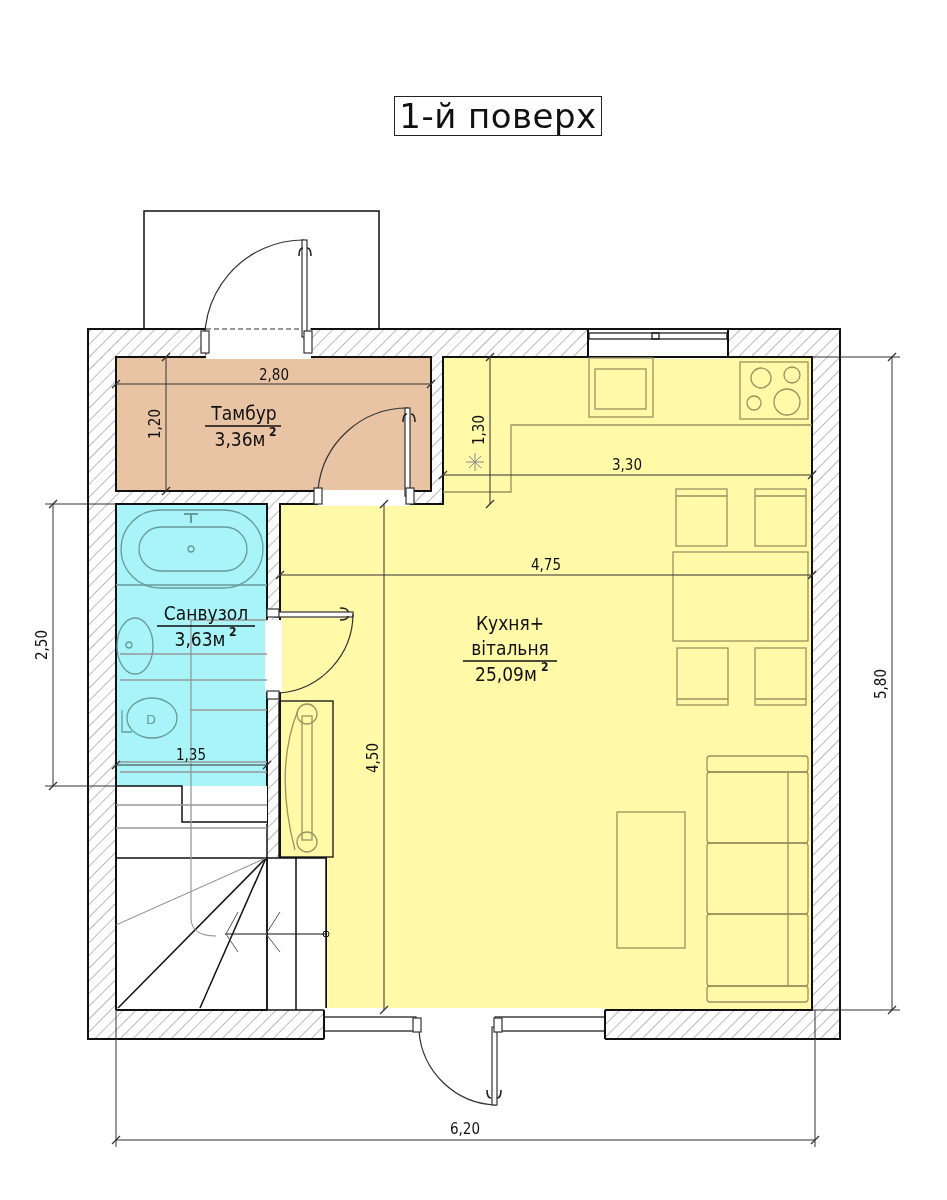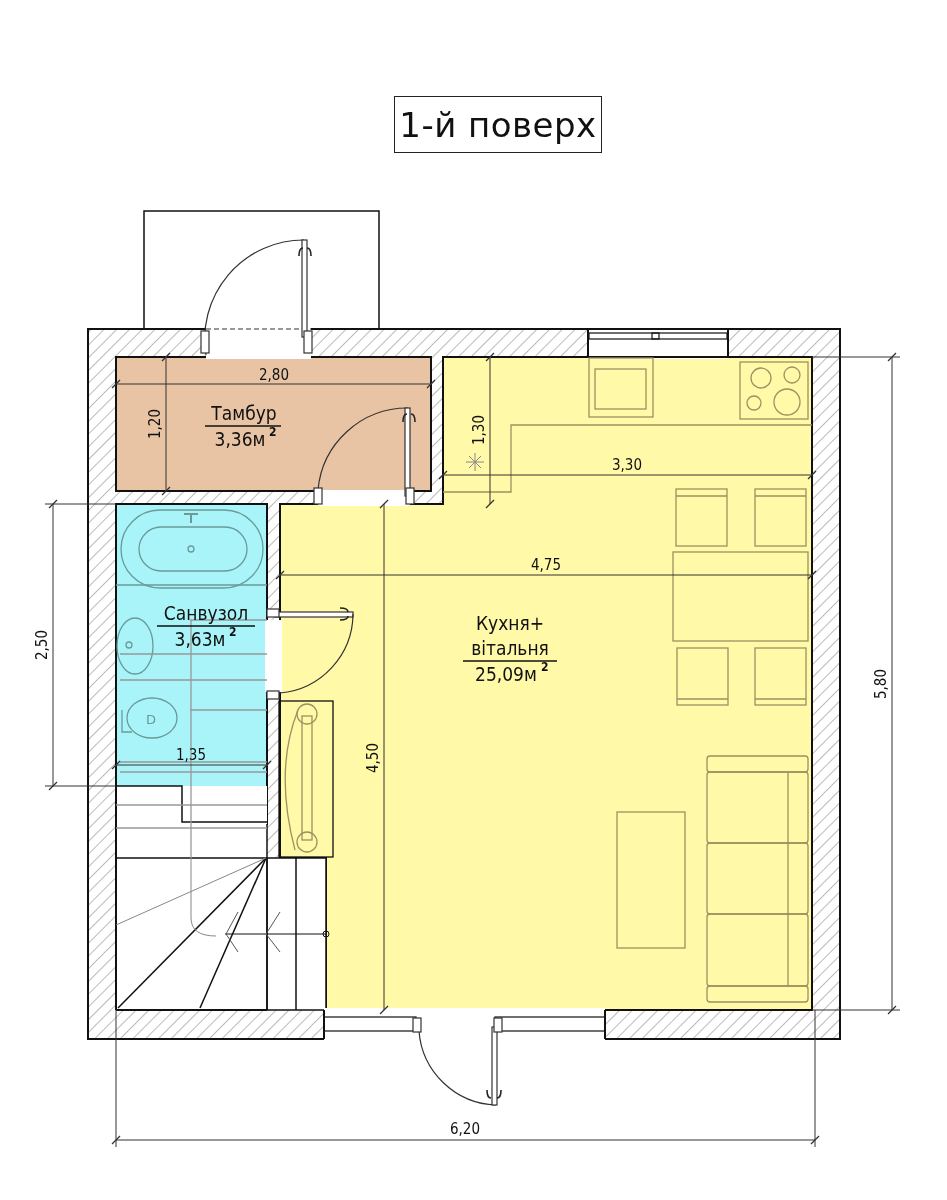--- a/index.html
+++ b/index.html
@@ -1,19 +1,19 @@
 <!DOCTYPE html>
 <html><head>
 <meta charset="utf-8">
 <style>
   html, body { margin: 0; padding: 0; background: #ffffff; }
   body { width: 947px; height: 1200px; position: relative; overflow: hidden; }
   svg { position: absolute; left: 0; top: 0; }
   .lbl { font-family: "DejaVu Sans Condensed", "DejaVu Sans", sans-serif; fill: #111; }
-  .title-box { position: absolute; left: 394px; top: 96px; width: 208px; height: 57px;
+  .title-box { position: absolute; left: 394px; top: 96px; width: 208px; height: 40px;
     border: 1.5px solid #222; box-sizing: border-box; display: flex; align-items: center; justify-content: center;
     font-family: "DejaVu Sans", sans-serif; font-size: 34px; color: #111; letter-spacing: 0.5px; }
 </style>
 </head>
 <body>
 
 <div class="title-box">1-й поверх</div>
 
 <svg width="947" height="1200" viewBox="0 0 947 1200">
   <defs>

